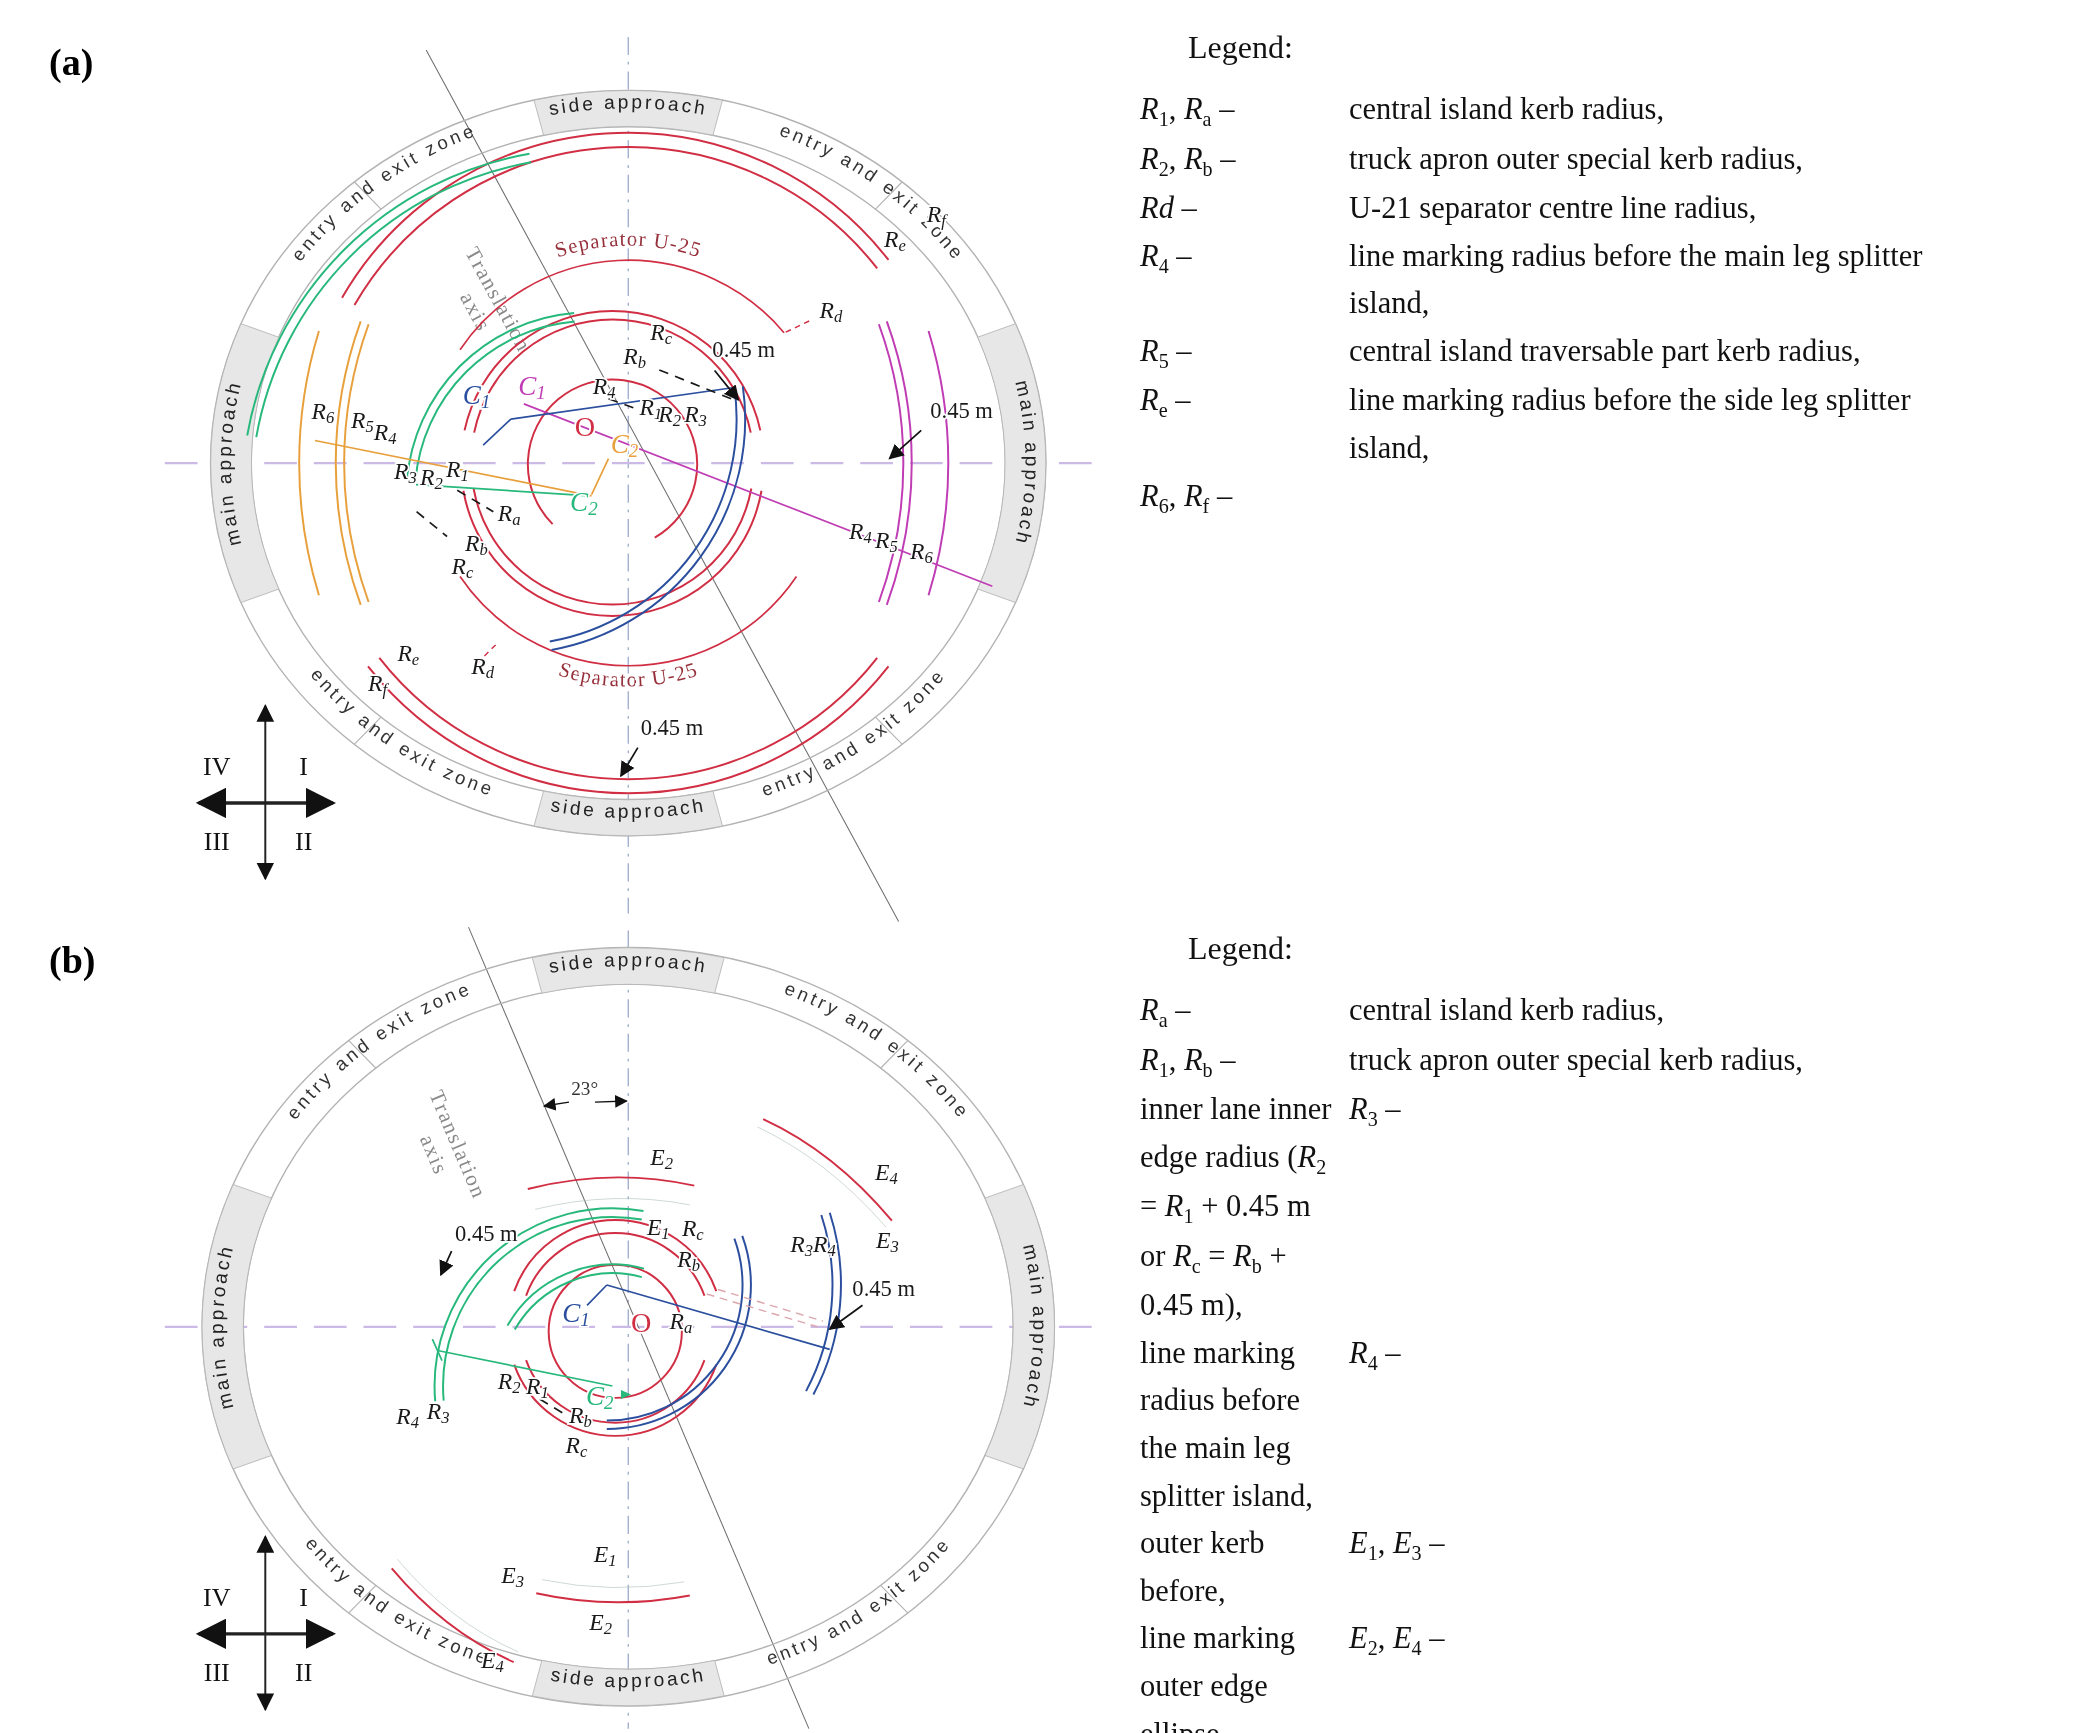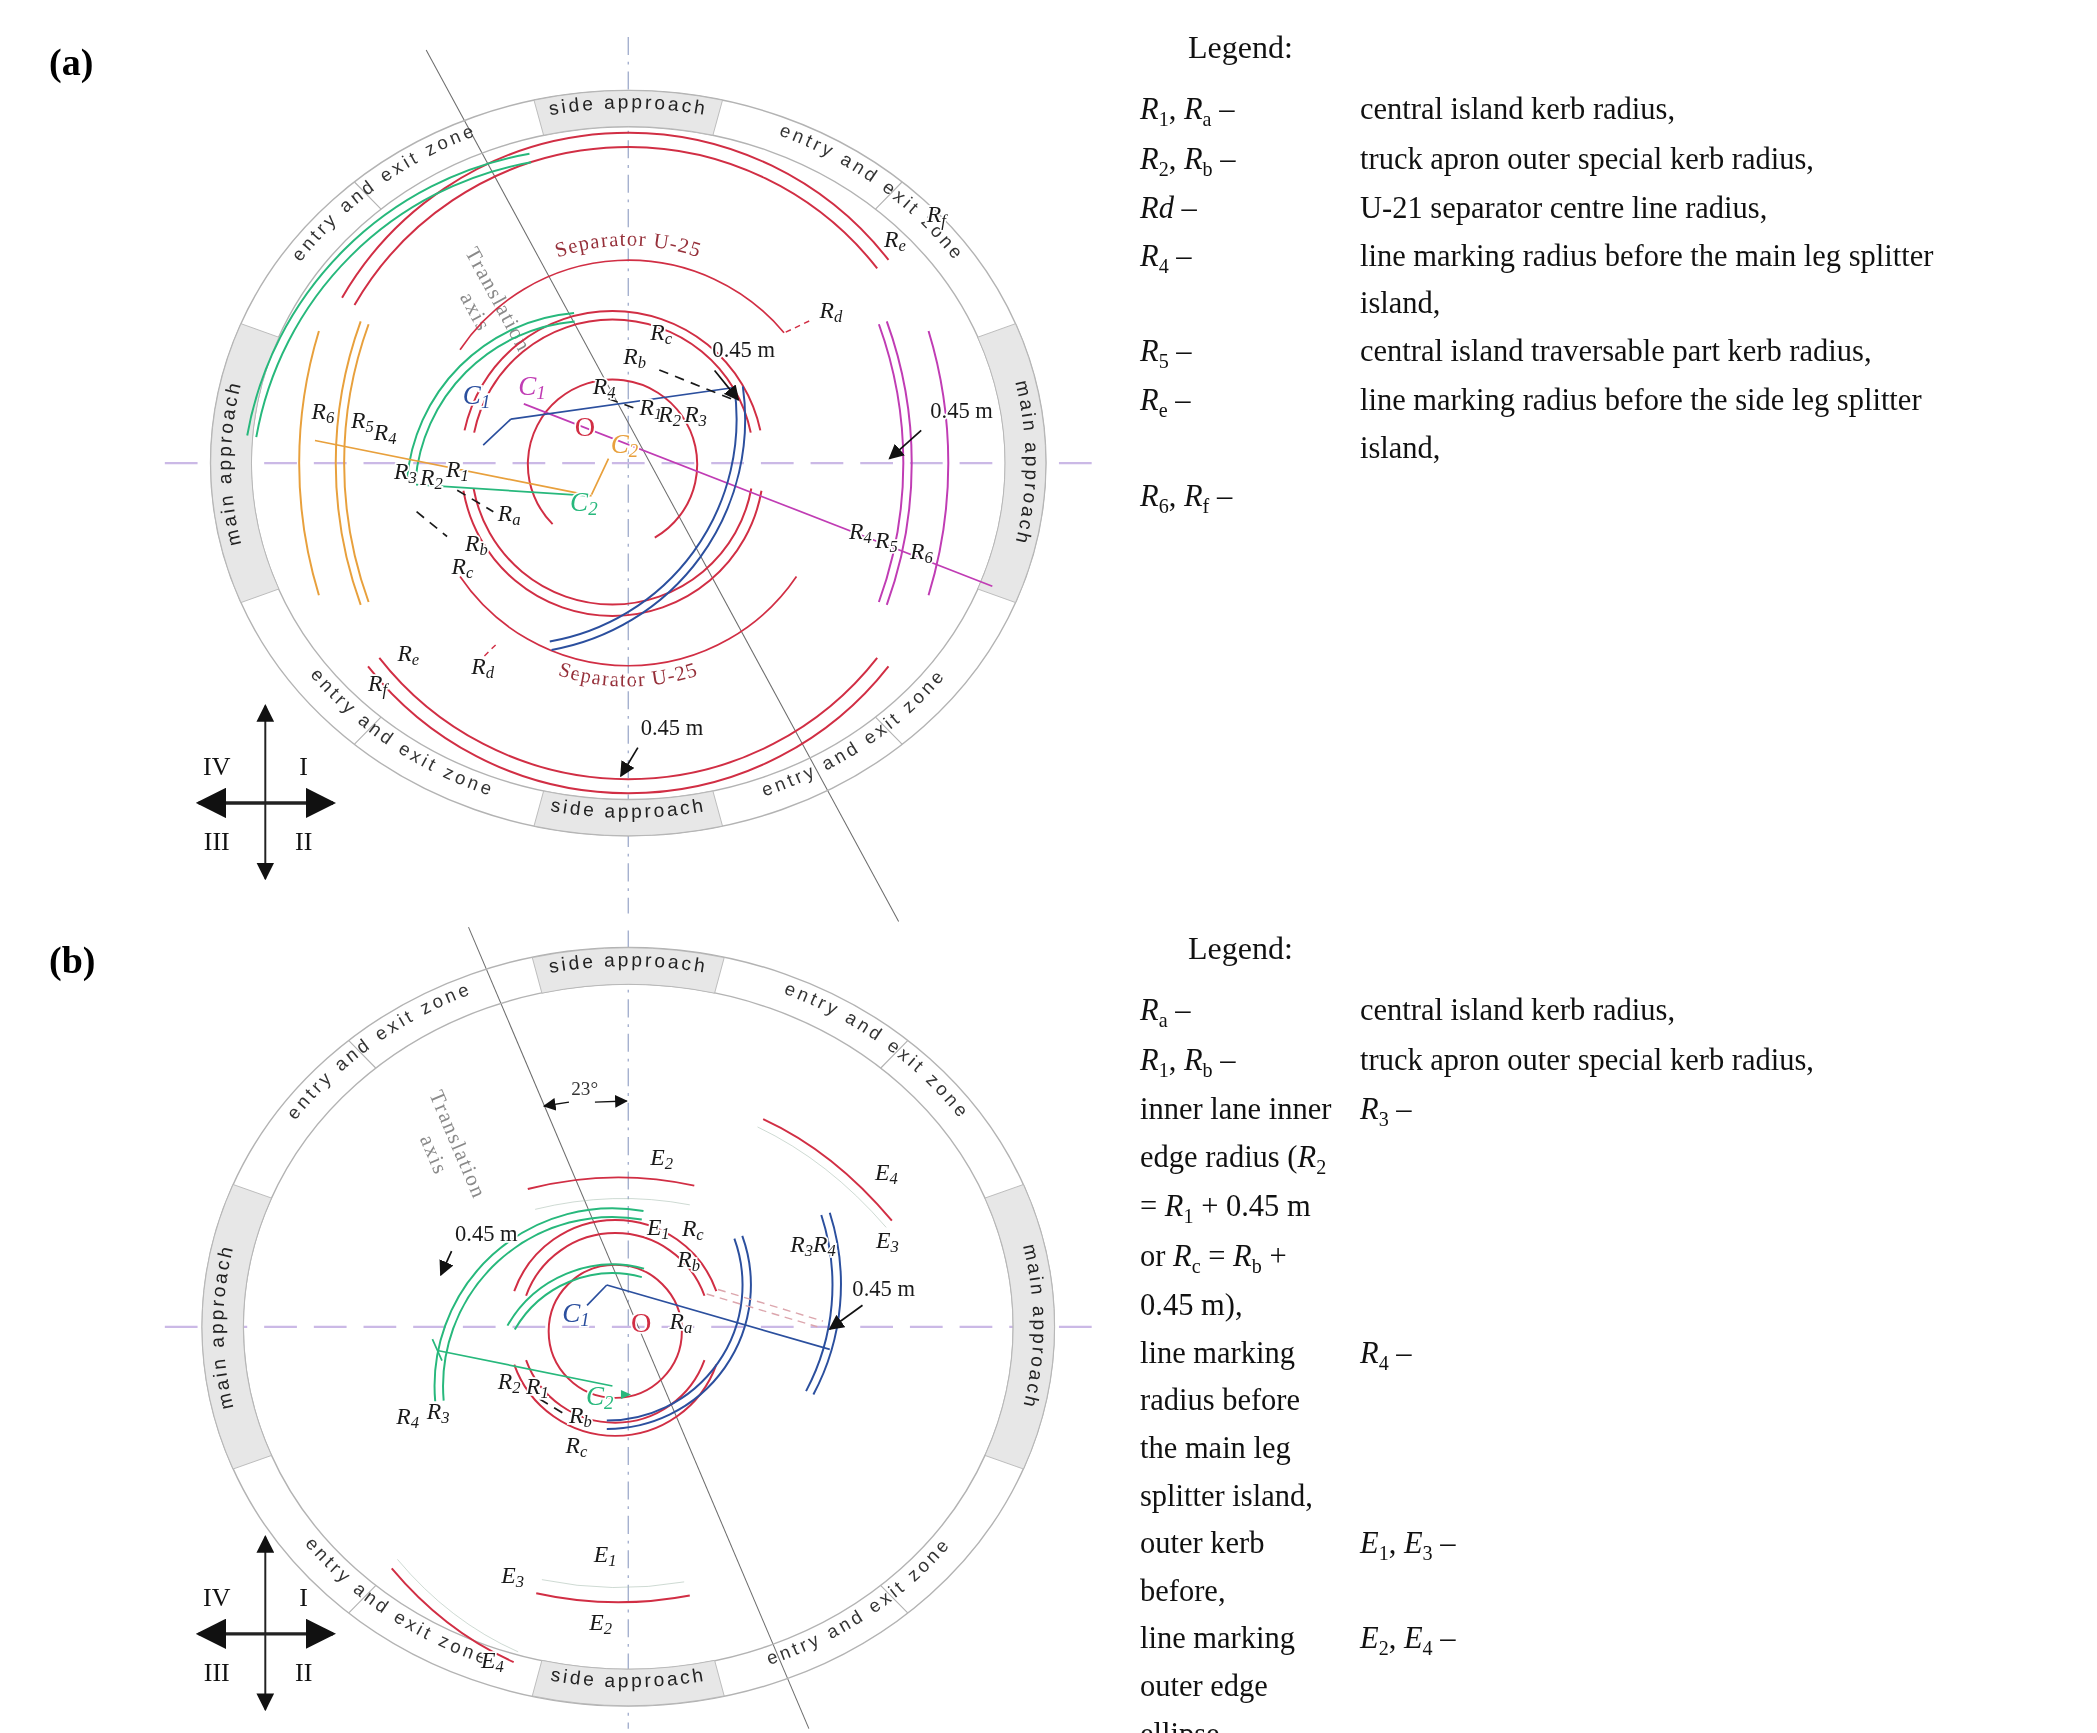--- a/index.html
+++ b/index.html
@@ -1,20 +1,20 @@
 <!DOCTYPE html>
 <html style="font-size:9px"><head>
 <meta charset="utf-8">
 <style>
   html,body{margin:0;padding:0;background:#fff;}
   .page{position:relative;width:2097px;height:1734px;background:#fff;font-family:"Liberation Serif",serif;overflow:hidden;}
   .tag{position:absolute;font-size:38px;font-weight:bold;color:#000;}
   .legend{position:absolute;width:949px;color:#111;}
   .legend-title{font-size:32px;margin-bottom:20.3px;margin-left:48px;}
-  .lgrid{display:grid;grid-template-columns:198px 598px;column-gap:22px;font-size:30.5px;line-height:1.56;}
+  .lgrid{display:grid;grid-template-columns:198px 598px;column-gap:11px;font-size:30.5px;line-height:1.56;}
   .lgrid sub{font-size:66%;}
   svg{position:absolute;left:0;top:0;}
   .ringl{stroke:#b3b3b3;stroke-width:2.5;fill:none;}
   .band{fill:#e7e7e7;stroke:#b3b3b3;stroke-width:1.5;}
   .tick{stroke:#b3b3b3;stroke-width:2;fill:none;}
   .ring-t{font-family:"Liberation Sans",sans-serif;font-size:33px;letter-spacing:6px;fill:#333;}
   .app-t{font-family:"Liberation Sans",sans-serif;font-size:34px;letter-spacing:5px;fill:#222;}
   .arc{fill:none;stroke-width:3.5;}
   .arc2{fill:none;stroke-width:3;}
   .cline{fill:none;}

